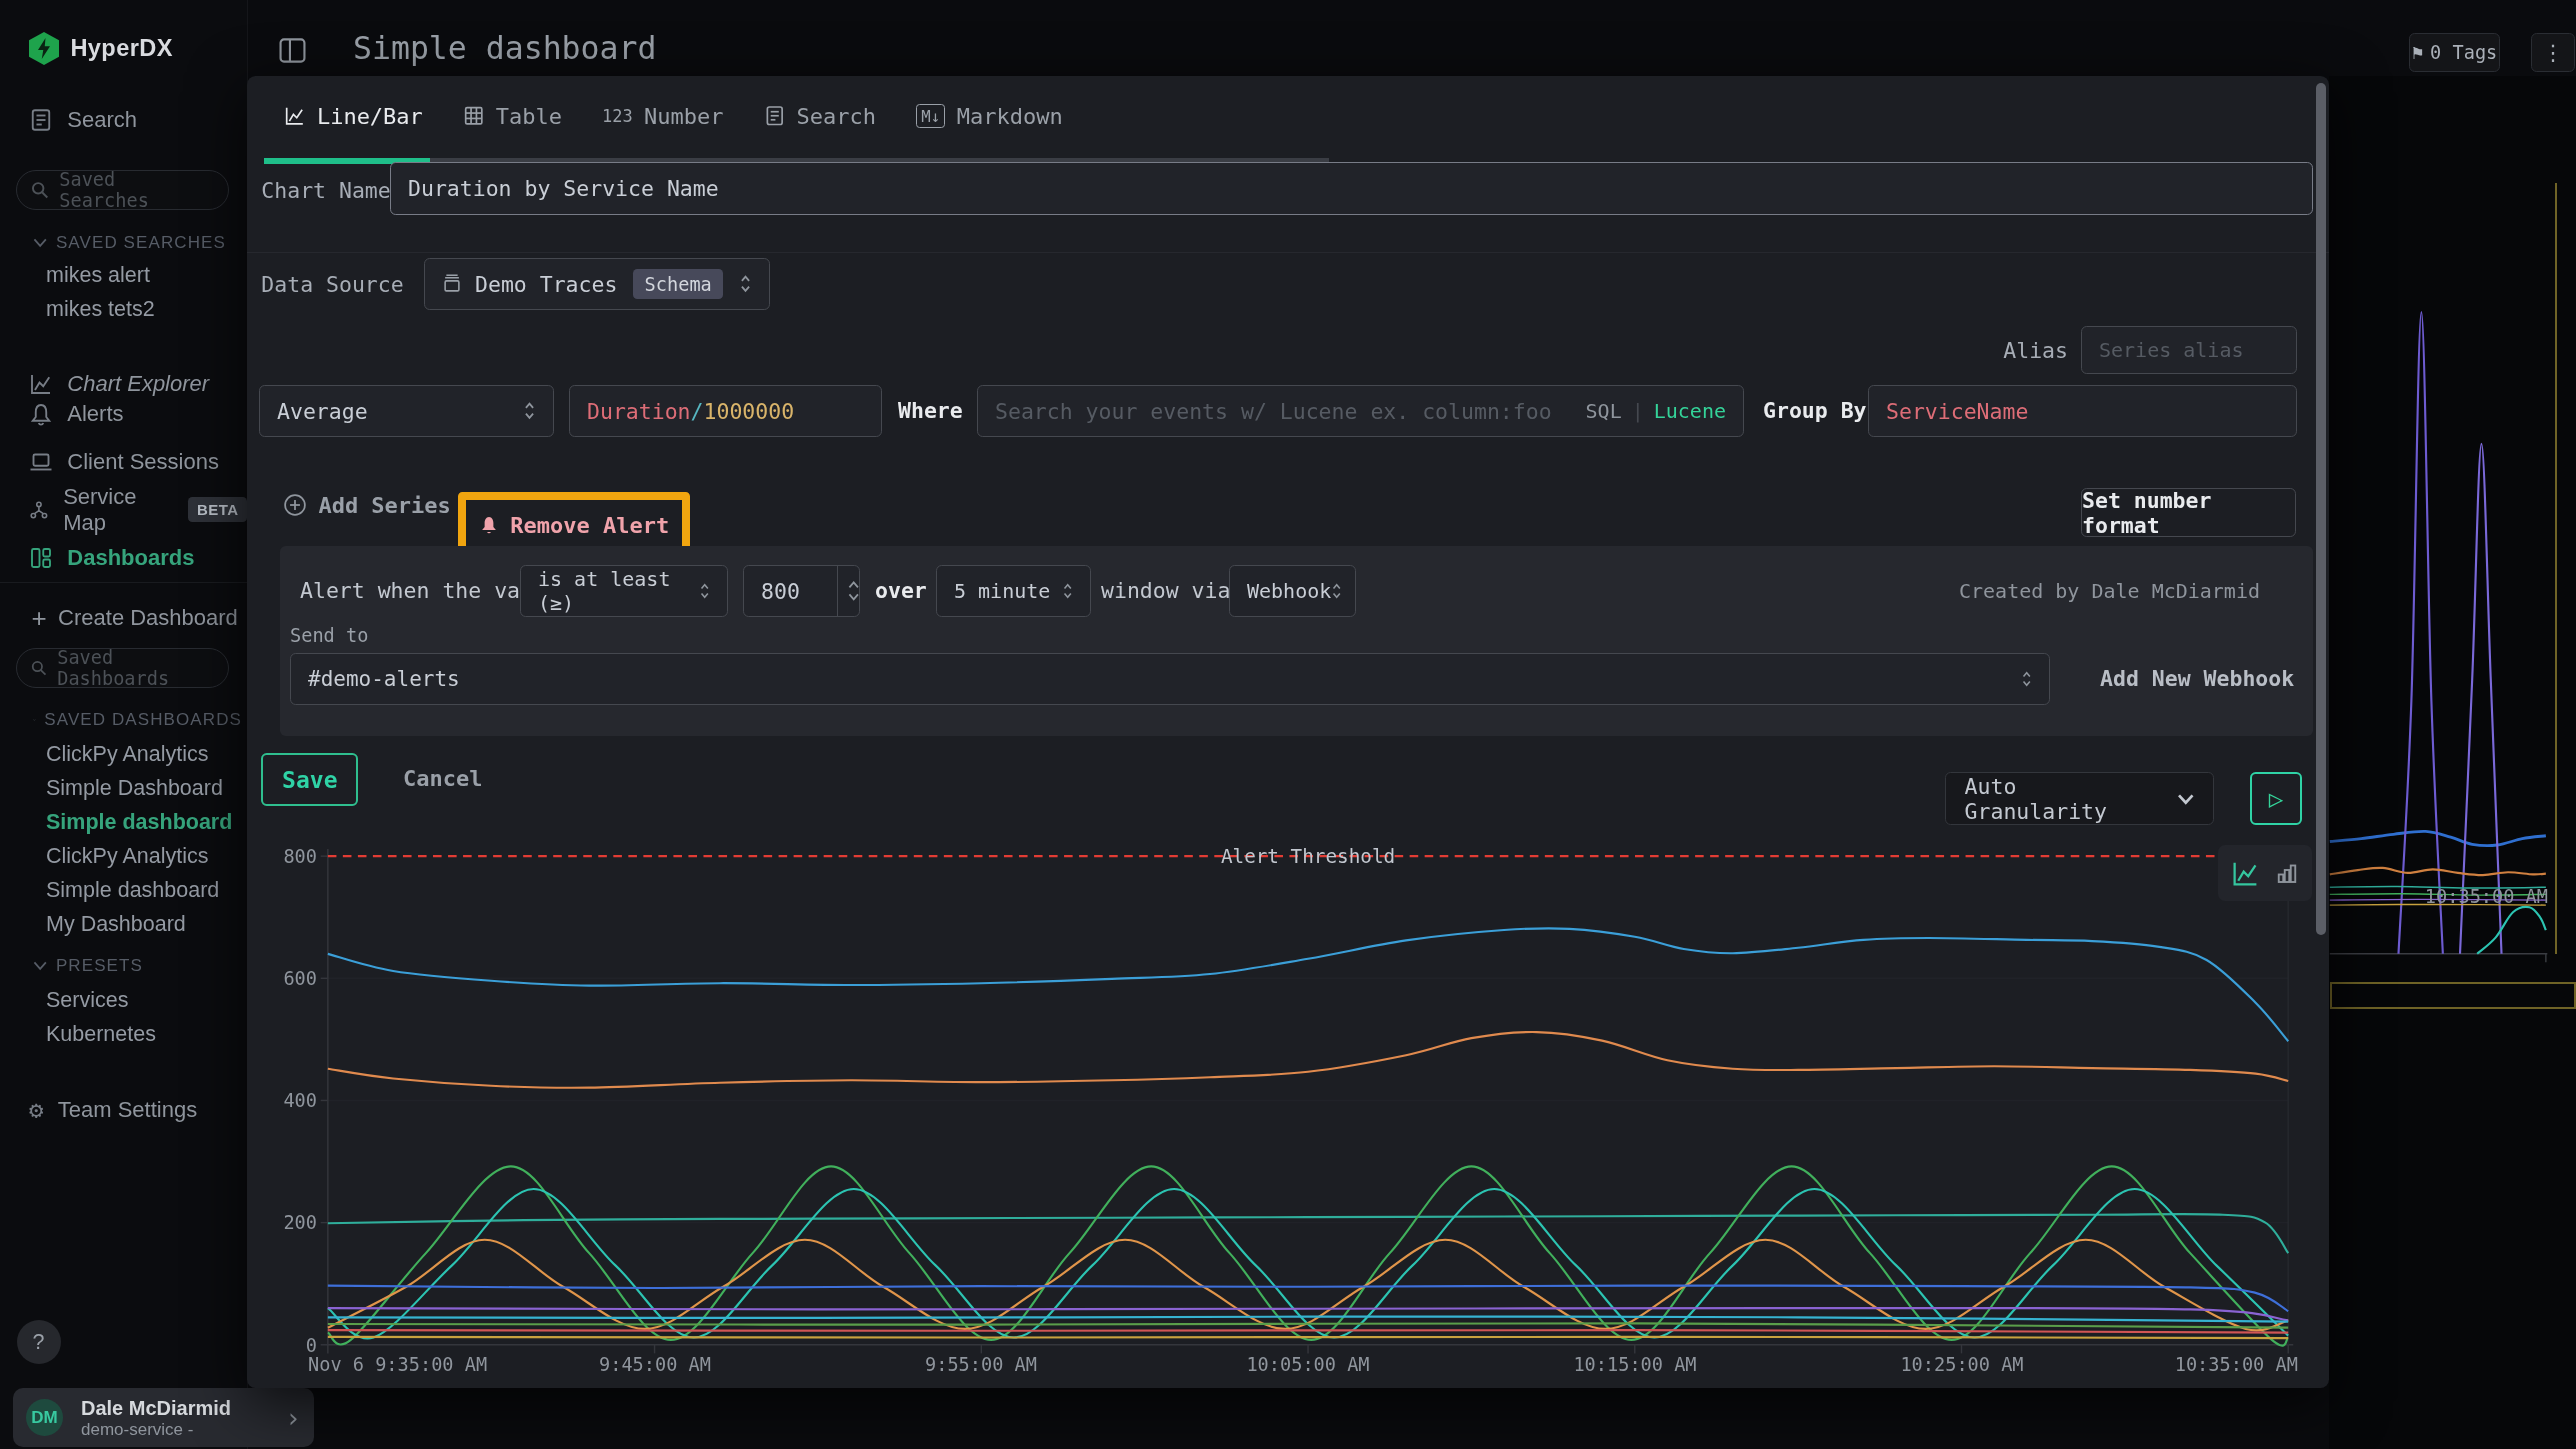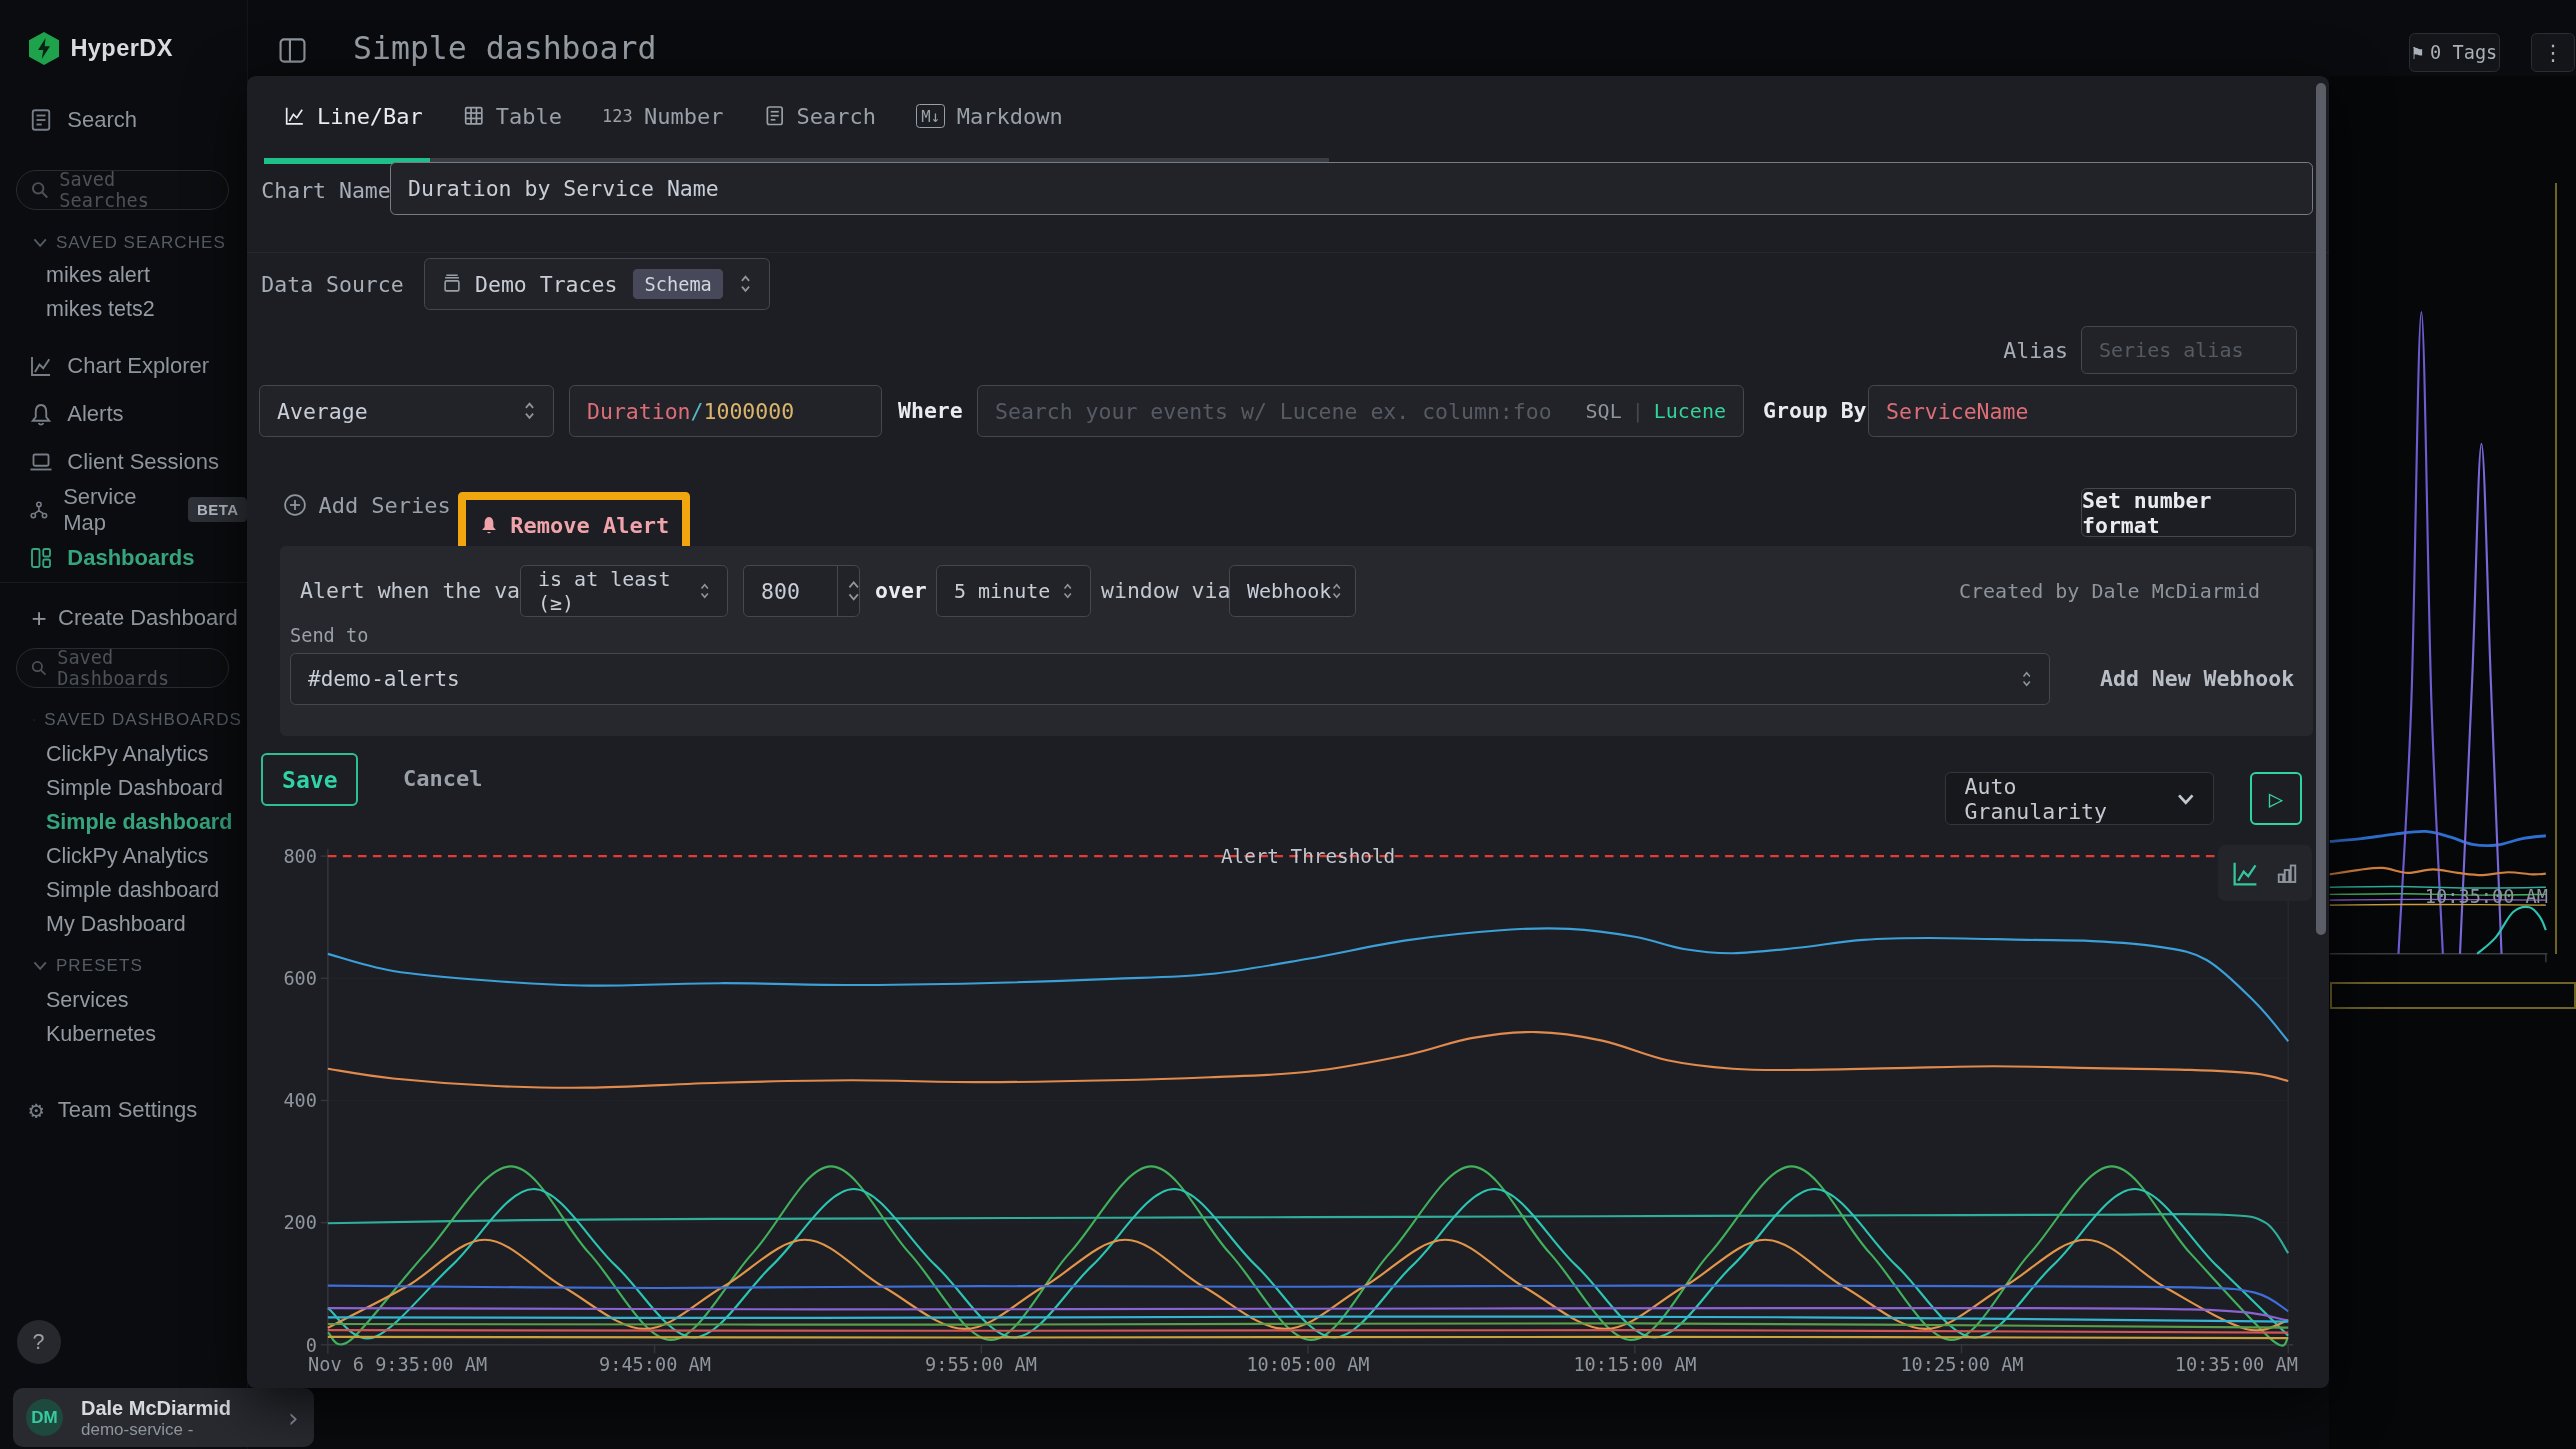--- a/index.html
+++ b/index.html
@@ -162,21 +162,21 @@
       <svg width="14.3" height="10" viewBox="0 0 20 14" fill="none" stroke="#565c66" stroke-width="2.5">
           <path d="M2 2 L10 11 L18 2"></path>
         </svg>
       <span>SAVED SEARCHES</span>
     </div>
     <div class="abs" style="left:46px;top:258px;" id="savedSearchList">
         <div class="side-item sans">mikes alert</div>
         <div class="side-item sans">mikes tets2</div>
       </div>
 
-    <div class="abs navrow" style="top:342px;">
+    <div class="abs navrow" style="top:360px;font-style:italic;">
       <svg width="24" height="24" viewBox="0 0 32 32" fill="none" stroke="#777d86" stroke-width="2.5">
           <path d="M4 4 V28 H28"></path>
           <path d="M8 24 L14 14 L19 19 L27 7"></path>
         </svg>
       <span class="side-label sans">Chart Explorer</span>
     </div>
     <div class="abs navrow" style="top:390px;">
       <svg width="24" height="24" viewBox="0 0 32 32" fill="none" stroke="#777d86" stroke-width="2.5">
           <path d="M16 4 C11 4 9 9 9 14 L9 20 L5 25 H27 L23 20 L23 14 C23 9 21 4 16 4 Z"></path>
           <path d="M13 28 A3.2 3.2 0 0 0 19 28"></path>
@@ -356,21 +356,21 @@
     <div class="abs inp" style="left:1621px;top:309px;width:429px;height:52px;">
       <span class="tok-field">ServiceName</span>
     </div>
 
     <div class="abs row" style="left:36px;top:398px;height:62px;gap:11.4px;">
       <svg width="24" height="24" viewBox="0 0 34 34" fill="none" stroke="#8f959d" stroke-width="2.5">
           <circle cx="17" cy="17" r="14"></circle>
           <line x1="17" y1="10" x2="17" y2="24"></line>
           <line x1="10" y1="17" x2="24" y2="17"></line>
         </svg>
-      <span style="font-size:22px;font-weight:normal;color:#9aa0a8;">Add Series</span>
+      <span style="font-size:22px;font-weight:bold;color:#9aa0a8;">Add Series</span>
     </div>
     <div class="abs hl-box" style="left:211px;top:416px;width:232px;height:66px;">
       <div class="row" style="gap:11.4px;">
         <svg width="20" height="20" viewBox="0 0 32 32" fill="#f0a3ab">
             <path d="M16 3 C11 3 9 8 9 13 L9 19 L5 24 H27 L23 19 L23 13 C23 8 21 3 16 3 Z"></path>
             <path d="M13 27 A3.2 3.2 0 0 0 19 27 Z"></path>
           </svg>
         <span class="pinktxt">Remove Alert</span>
       </div>
     </div>

